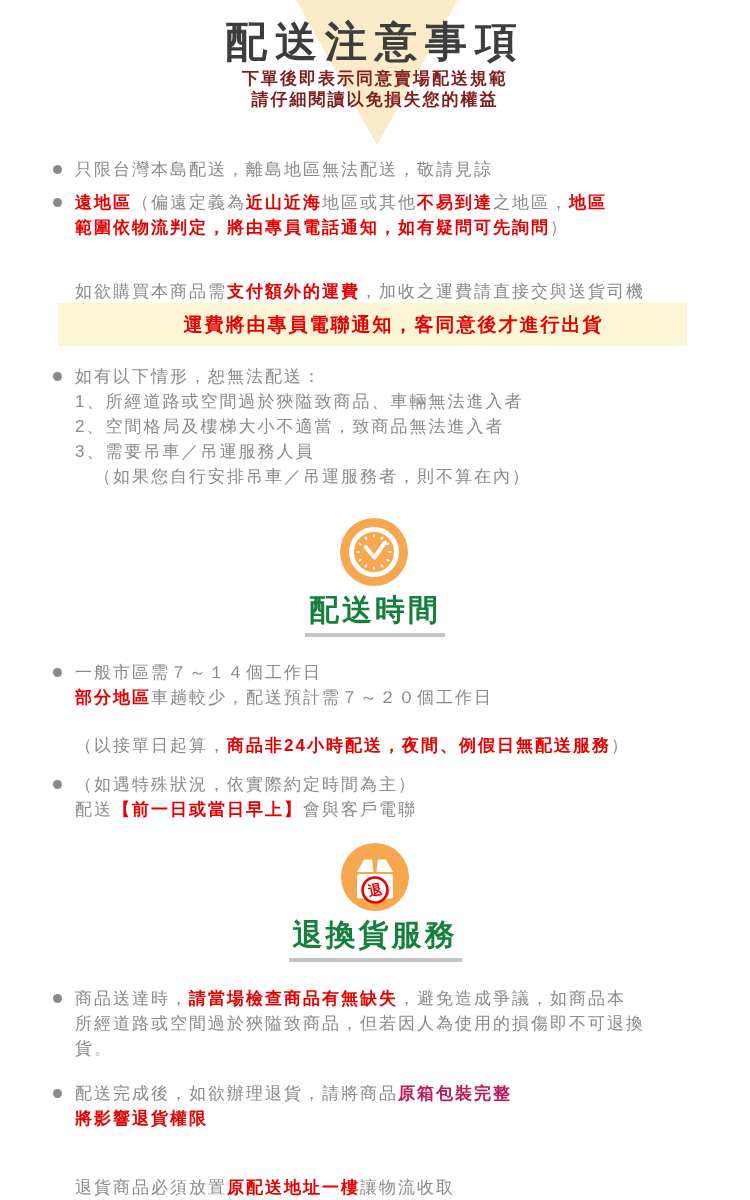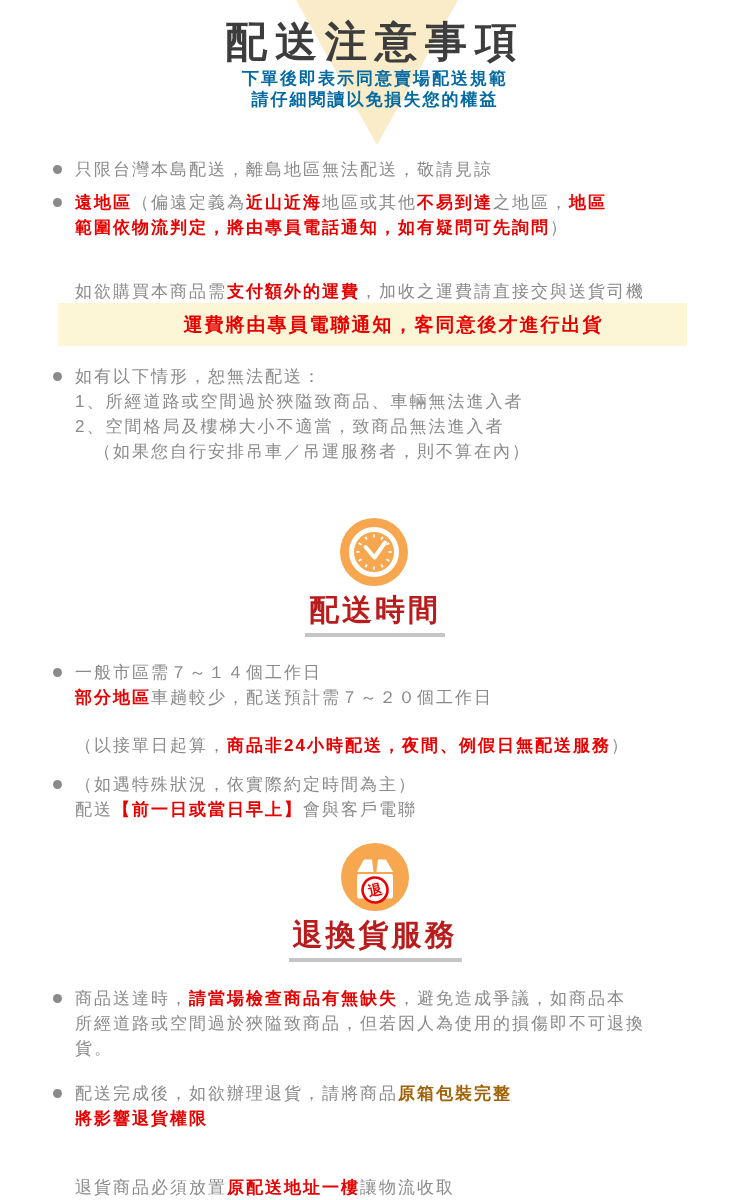--- a/index.html
+++ b/index.html
@@ -10,50 +10,50 @@
   .triangle{
     position:absolute;top:0;left:296px;width:162px;height:145px;
     background:#FAECC9;clip-path:polygon(0 0,100% 0,50% 100%);z-index:0;
   }
   .page-title{
     position:absolute;top:14px;left:0;width:750px;text-align:center;
     font-size:42px;font-weight:bold;color:#3D3D3D;letter-spacing:8px;z-index:1;
   }
   .subtitle{
     position:absolute;top:68px;left:0;width:750px;text-align:center;z-index:1;
-    font-size:17px;font-weight:bold;color:#0369a1;letter-spacing:2px;line-height:21px;
+    font-size:17px;font-weight:bold;color:#7f1d1d;letter-spacing:2px;line-height:21px;
   }
   .block{
     position:absolute;left:75px;width:625px;z-index:1;
     font-size:17px;letter-spacing:2px;line-height:25px;
   }
   .block .line{white-space:nowrap;}
   .dot{
     position:absolute;left:-22px;top:8px;width:9px;height:9px;border-radius:50%;
     background:#8A8A8A;
   }
   .seg-g{color:#8A8A8A;}
   .seg-r{color:#E60000;font-weight:bold;}
-  .seg-d{color:#a16207;font-weight:bold;}
+  .seg-d{color:#be185d;font-weight:bold;}
   .highlight-box{
     position:absolute;left:58px;top:303px;width:629px;height:43px;z-index:1;
     background:#FCF5D6;text-align:center;
     font-size:19px;letter-spacing:2px;line-height:43px;
   }
   .highlight-box .line{white-space:nowrap;margin-left:42px;}
   .icon-wrap{position:absolute;width:68px;height:68px;z-index:1;}
   .icon-clock{left:340px;top:518px;}
   .icon-return{left:341px;top:843px;}
   .section-head{
     position:absolute;left:0;width:750px;text-align:center;z-index:1;
   }
   .section-head-1{top:592px;}
   .section-head-2{top:917px;}
   .section-head span{
-    display:inline-block;font-size:30px;font-weight:bold;color:#b91c1c;
+    display:inline-block;font-size:30px;font-weight:bold;color:#15803d;
     letter-spacing:3px;line-height:36px;padding:0 4px 5px 4px;
     border-bottom:4px solid #C5C5C5;
   }
 </style>
 </head>
 <body>
 
 <div class="triangle"></div>
 
 <div class="page-title">配送注意事項</div>
@@ -88,20 +88,21 @@
       <div class="line"><span class="seg-r">運費將由專員電聯通知，客同意後才進行出貨</span></div>
     </div>
 </div>
 
 <div class="block" style="top:364px">
   <span class="dot"></span>
   <div>
       <div class="line"><span class="seg-g">如有以下情形，恕無法配送：</span></div>
       <div class="line"><span class="seg-g">1、所經道路或空間過於狹隘致商品、車輛無法進入者</span></div>
       <div class="line"><span class="seg-g">2、空間格局及樓梯大小不適當，致商品無法進入者</span></div>
+      <div class="line"><span class="seg-g">3、需要吊車／吊運服務人員</span></div>
       <div class="line" style="padding-left: 19px;"><span class="seg-g">（如果您自行安排吊車／吊運服務者，則不算在內）</span></div>
     </div>
 </div>
 
 <div class="icon-wrap icon-clock">
   <svg width="68" height="68" viewBox="0 0 68 68">
     <circle cx="34" cy="34" r="34" fill="#F6A750"></circle>
     <circle cx="34" cy="34" r="22.5" fill="none" stroke="#ffffff" stroke-width="5"></circle>
     <circle cx="34" cy="34" r="16" fill="none" stroke="#ffffff" stroke-width="3.2" pathLength="120" stroke-dasharray="2.2 7.8" stroke-dashoffset="1.1"></circle>
     <path d="M25.5 29 L34.5 39.5 L45 24.5" fill="none" stroke="#ffffff" stroke-width="4" stroke-linecap="round" stroke-linejoin="round"></path>

